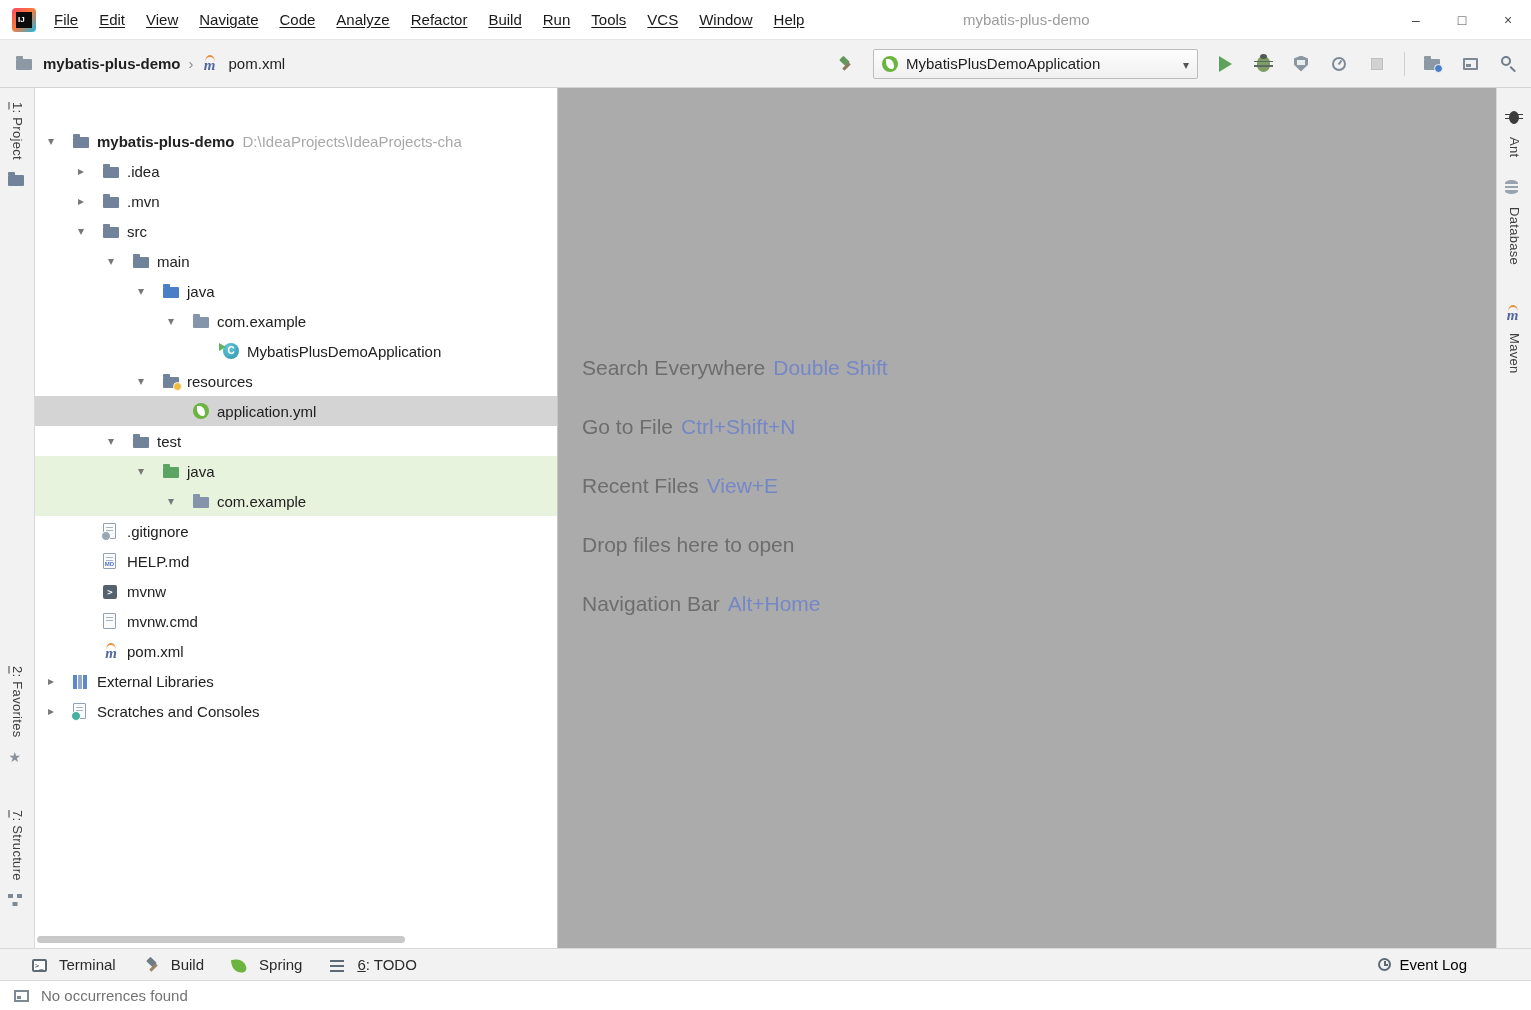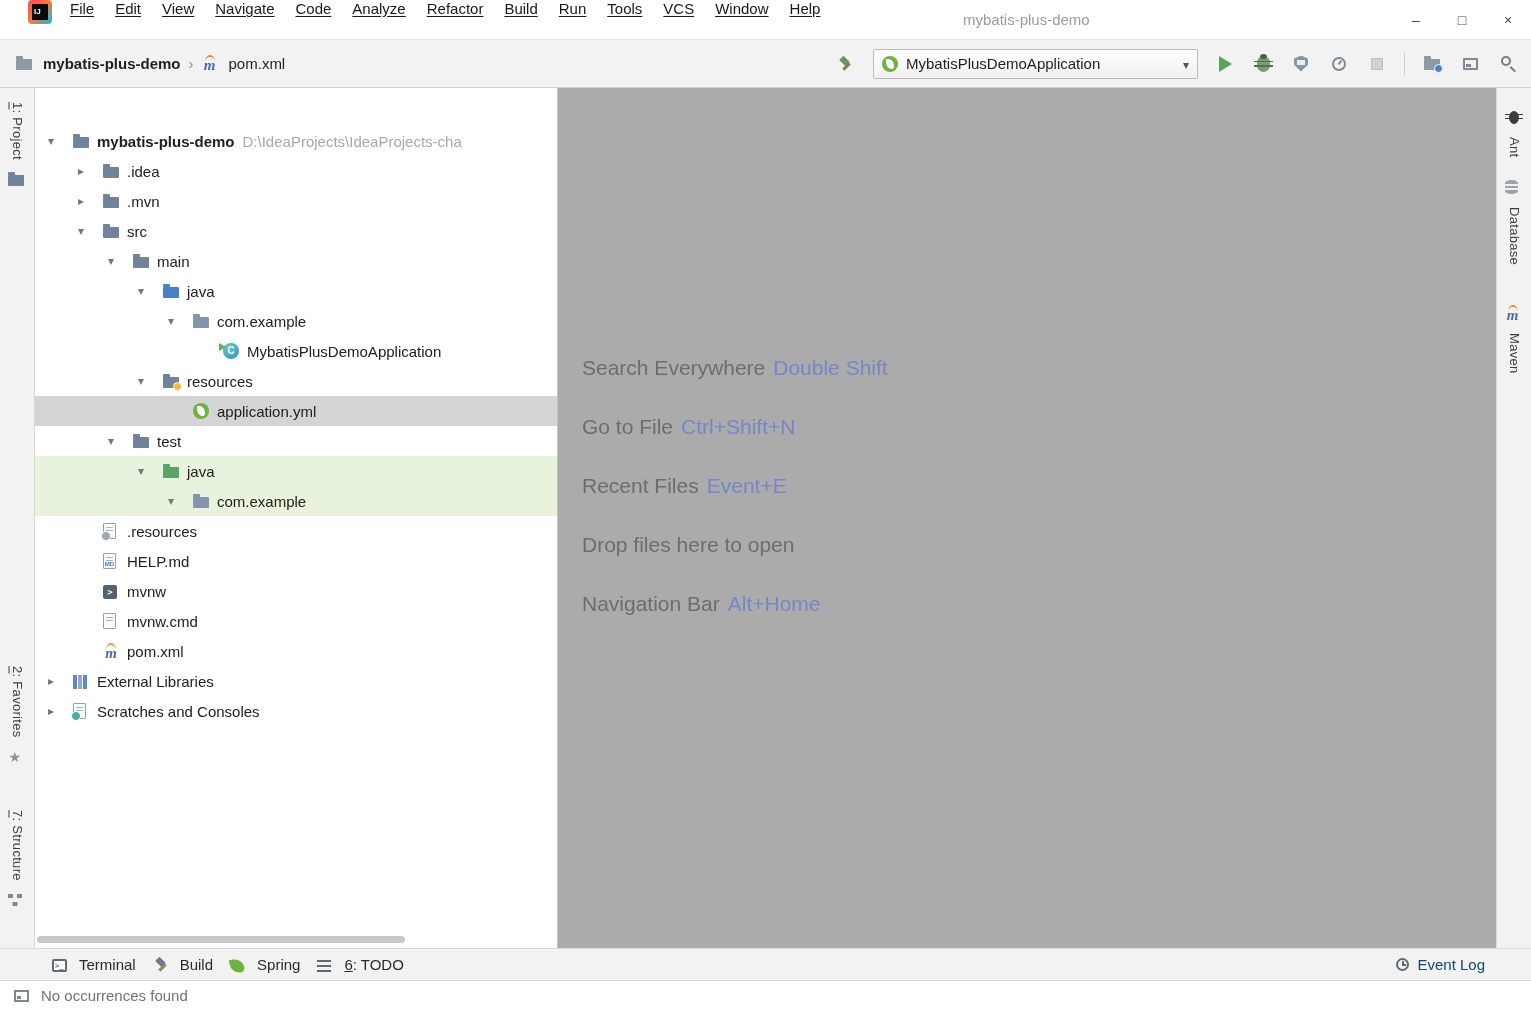--- a/index.html
+++ b/index.html
@@ -1,21 +1,21 @@
 <!DOCTYPE html>
 <html><head>
 <meta charset="utf-8">
 <style>
   *{box-sizing:border-box;margin:0;padding:0}
   html,body{width:1531px;height:1010px;overflow:hidden}
   body{font-family:"Liberation Sans",sans-serif;position:relative;background:#fff;cursor:default;color:#1f1f1f}
   u{text-decoration:underline}
 
   
-  #titlebar{position:absolute;top:0;left:0;right:0;height:40px;background:#fff;border-bottom:1px solid #e4e4e4;display:flex;align-items:flex-start;padding-left:28px}
+  #titlebar{position:absolute;top:0;left:0;right:0;height:40px;background:#fff;border-bottom:1px solid #e4e4e4;display:flex;align-items:center;padding-left:12px}
   #menubar{display:flex;gap:21px;margin-left:18px}
   .menu-item{font-size:15px;color:#191919;text-decoration:underline;text-underline-offset:2px;cursor:pointer;white-space:nowrap}
   #wintitle{position:absolute;left:963px;top:0;line-height:40px;color:#9c9c9c;font-size:15px}
   #wincontrols{position:absolute;right:0;top:0;height:100%;display:flex}
   .winbtn{width:46px;height:100%;display:flex;align-items:center;justify-content:center;font-size:14px;color:#4a4a4a;cursor:pointer}
 
   #toolbar{position:absolute;top:40px;left:0;right:0;height:48px;background:#f2f2f2;border-bottom:1px solid #d4d4d4;display:flex;align-items:center}
   .crumbs{display:flex;align-items:center;gap:8px;padding-left:16px;font-size:15px}
   .crumb.bold{font-weight:bold}
   .crumb{cursor:pointer}
@@ -57,23 +57,23 @@
   .tpath{color:#a8a8a8;margin-left:8px}
   .hscroll{position:absolute;left:2px;bottom:5px;width:368px;height:7px;background:#c9c9c9;border-radius:4px;cursor:pointer}
 
   #editor{position:absolute;left:558px;right:35px;top:88px;bottom:62px;background:#ababab}
   #hints{position:absolute;left:24px;top:268px}
   .hint{font-size:21px;margin-bottom:35px;line-height:24px}
   .hlabel{color:#6d6d6d}
   .hkey{color:#7587c6;margin-left:8px}
 
   #bottombar{position:absolute;left:0;right:0;bottom:30px;height:32px;background:#f2f2f2;border-top:1px solid #d9d9d9;display:flex;align-items:center}
-  #bottomleft{display:flex;gap:17px;padding-left:52px;align-items:center}
+  #bottomleft{display:flex;gap:28px;padding-left:32px;align-items:center}
   .bitem{display:flex;align-items:center;gap:8px;font-size:15px;color:#2b2b2b;cursor:pointer}
-  #eventlog{margin-left:auto;margin-right:46px;display:flex;align-items:center;gap:8px;font-size:15px;color:#0c4a6e;cursor:pointer}
+  #eventlog{margin-left:auto;margin-right:64px;display:flex;align-items:center;gap:8px;font-size:15px;color:#000000;cursor:pointer}
 
   #statusbar{position:absolute;left:0;right:0;bottom:0;height:30px;background:#fff;border-top:1px solid #d9d9d9;display:flex;align-items:center;padding-left:14px}
   #statusmsg{margin-left:12px;font-size:15px;color:#737373}
 
   
   .ic{position:relative;display:inline-block;flex:none}
   .ic::before,.ic::after{box-sizing:content-box}
 
   .ic-logo{width:24px;height:24px;border-radius:4px;background:linear-gradient(135deg,#f9485f,#f97a3b 48%,#13b7ea)}
   .ic-logo::before{content:"";position:absolute;inset:4px;background:#0b0b0b}
@@ -386,21 +386,21 @@
             <span class="ic ic-folder pkg"></span>
           </span>
           <span class="tlabel">com.example</span>
         </div>
         <div class="tree-row">
           <span class="tindent" style="width: 40px;"></span>
           <span class="tchevron"></span>
           <span class="iwrap">
             <span class="ic ic-file git"></span>
           </span>
-          <span class="tlabel">.resources</span>
+          <span class="tlabel">.gitignore</span>
         </div>
         <div class="tree-row">
           <span class="tindent" style="width: 40px;"></span>
           <span class="tchevron"></span>
           <span class="iwrap">
             <span class="ic ic-file md"></span>
           </span>
           <span class="tlabel">HELP.md</span>
         </div>
         <div class="tree-row">
@@ -444,21 +444,21 @@
           <span class="tlabel">Scratches and Consoles</span>
         </div>
       </div>
     <div class="hscroll"></div>
   </section>
 
   <section id="editor">
     <div id="hints">
         <div class="hint"><span class="hlabel">Search Everywhere</span><span class="hkey">Double Shift</span></div>
         <div class="hint"><span class="hlabel">Go to File</span><span class="hkey">Ctrl+Shift+N</span></div>
-        <div class="hint"><span class="hlabel">Recent Files</span><span class="hkey">Event+E</span></div>
+        <div class="hint"><span class="hlabel">Recent Files</span><span class="hkey">View+E</span></div>
         <div class="hint"><span class="hlabel">Drop files here to open</span></div>
         <div class="hint"><span class="hlabel">Navigation Bar</span><span class="hkey">Alt+Home</span></div>
       </div>
   </section>
 
   <aside id="rightstripe">
       <div class="stripe-group">
         <span class="iwrap">
           <span class="ic ic-ant"></span>
         </span>

